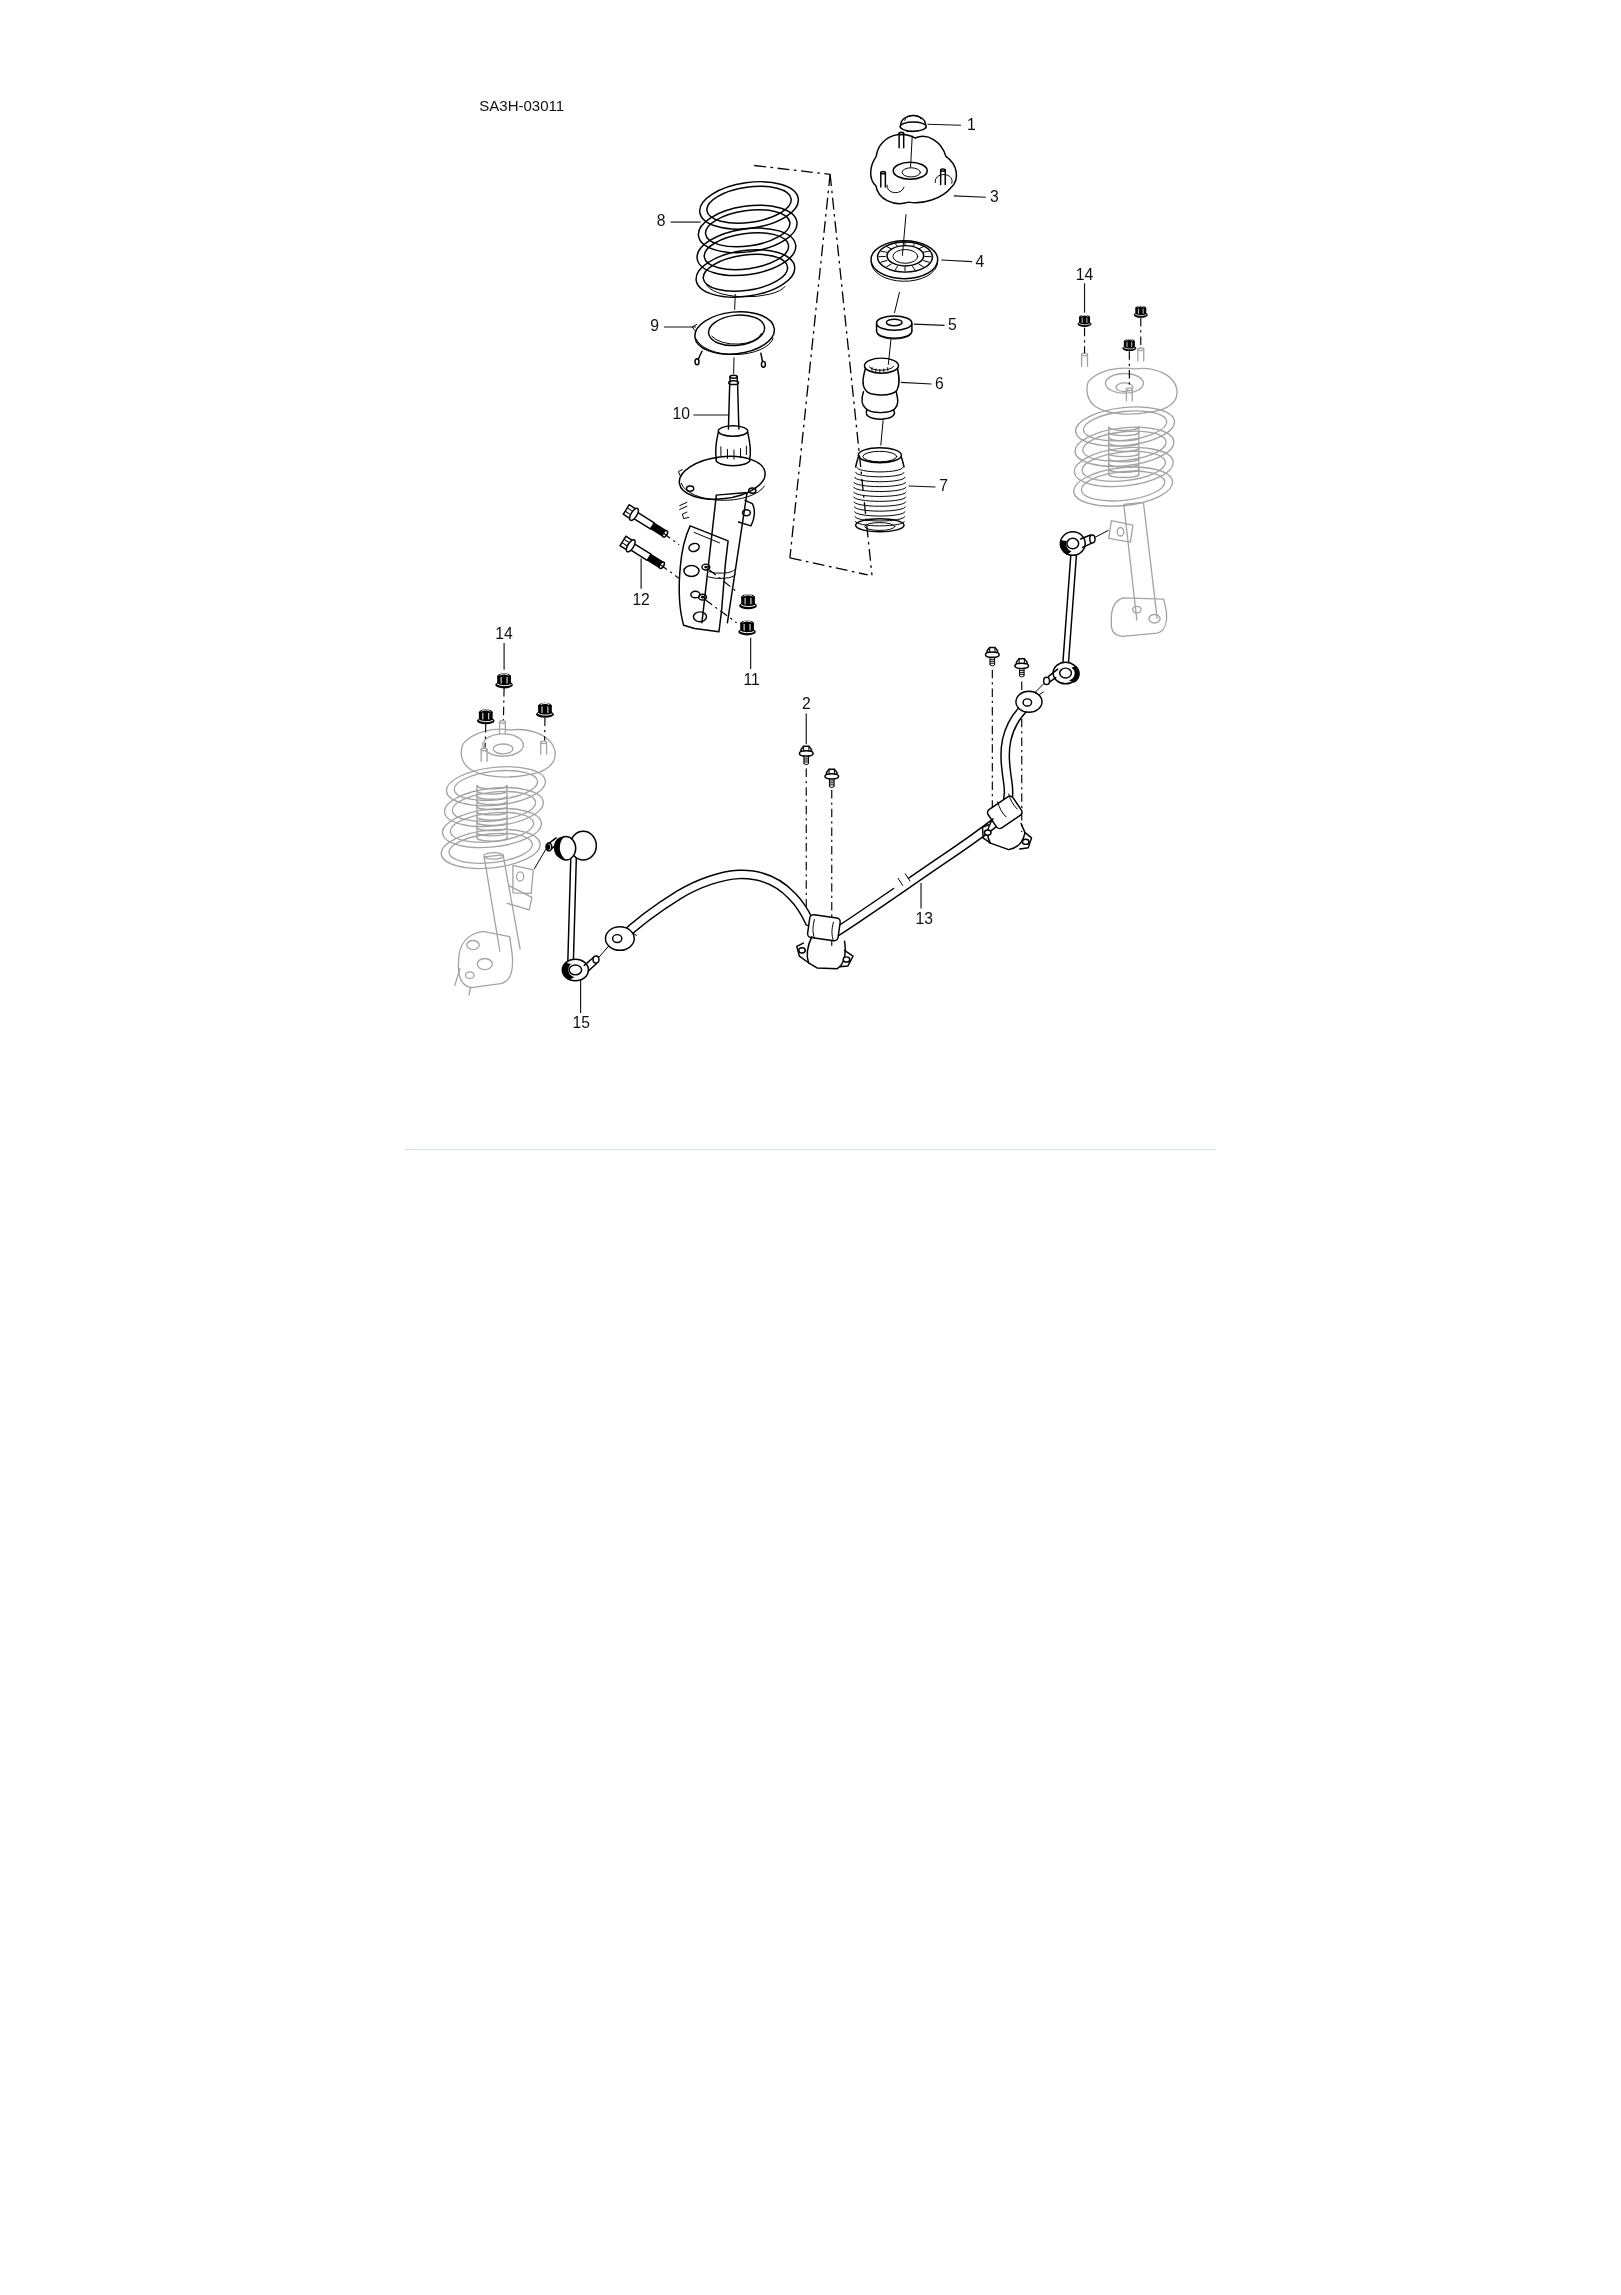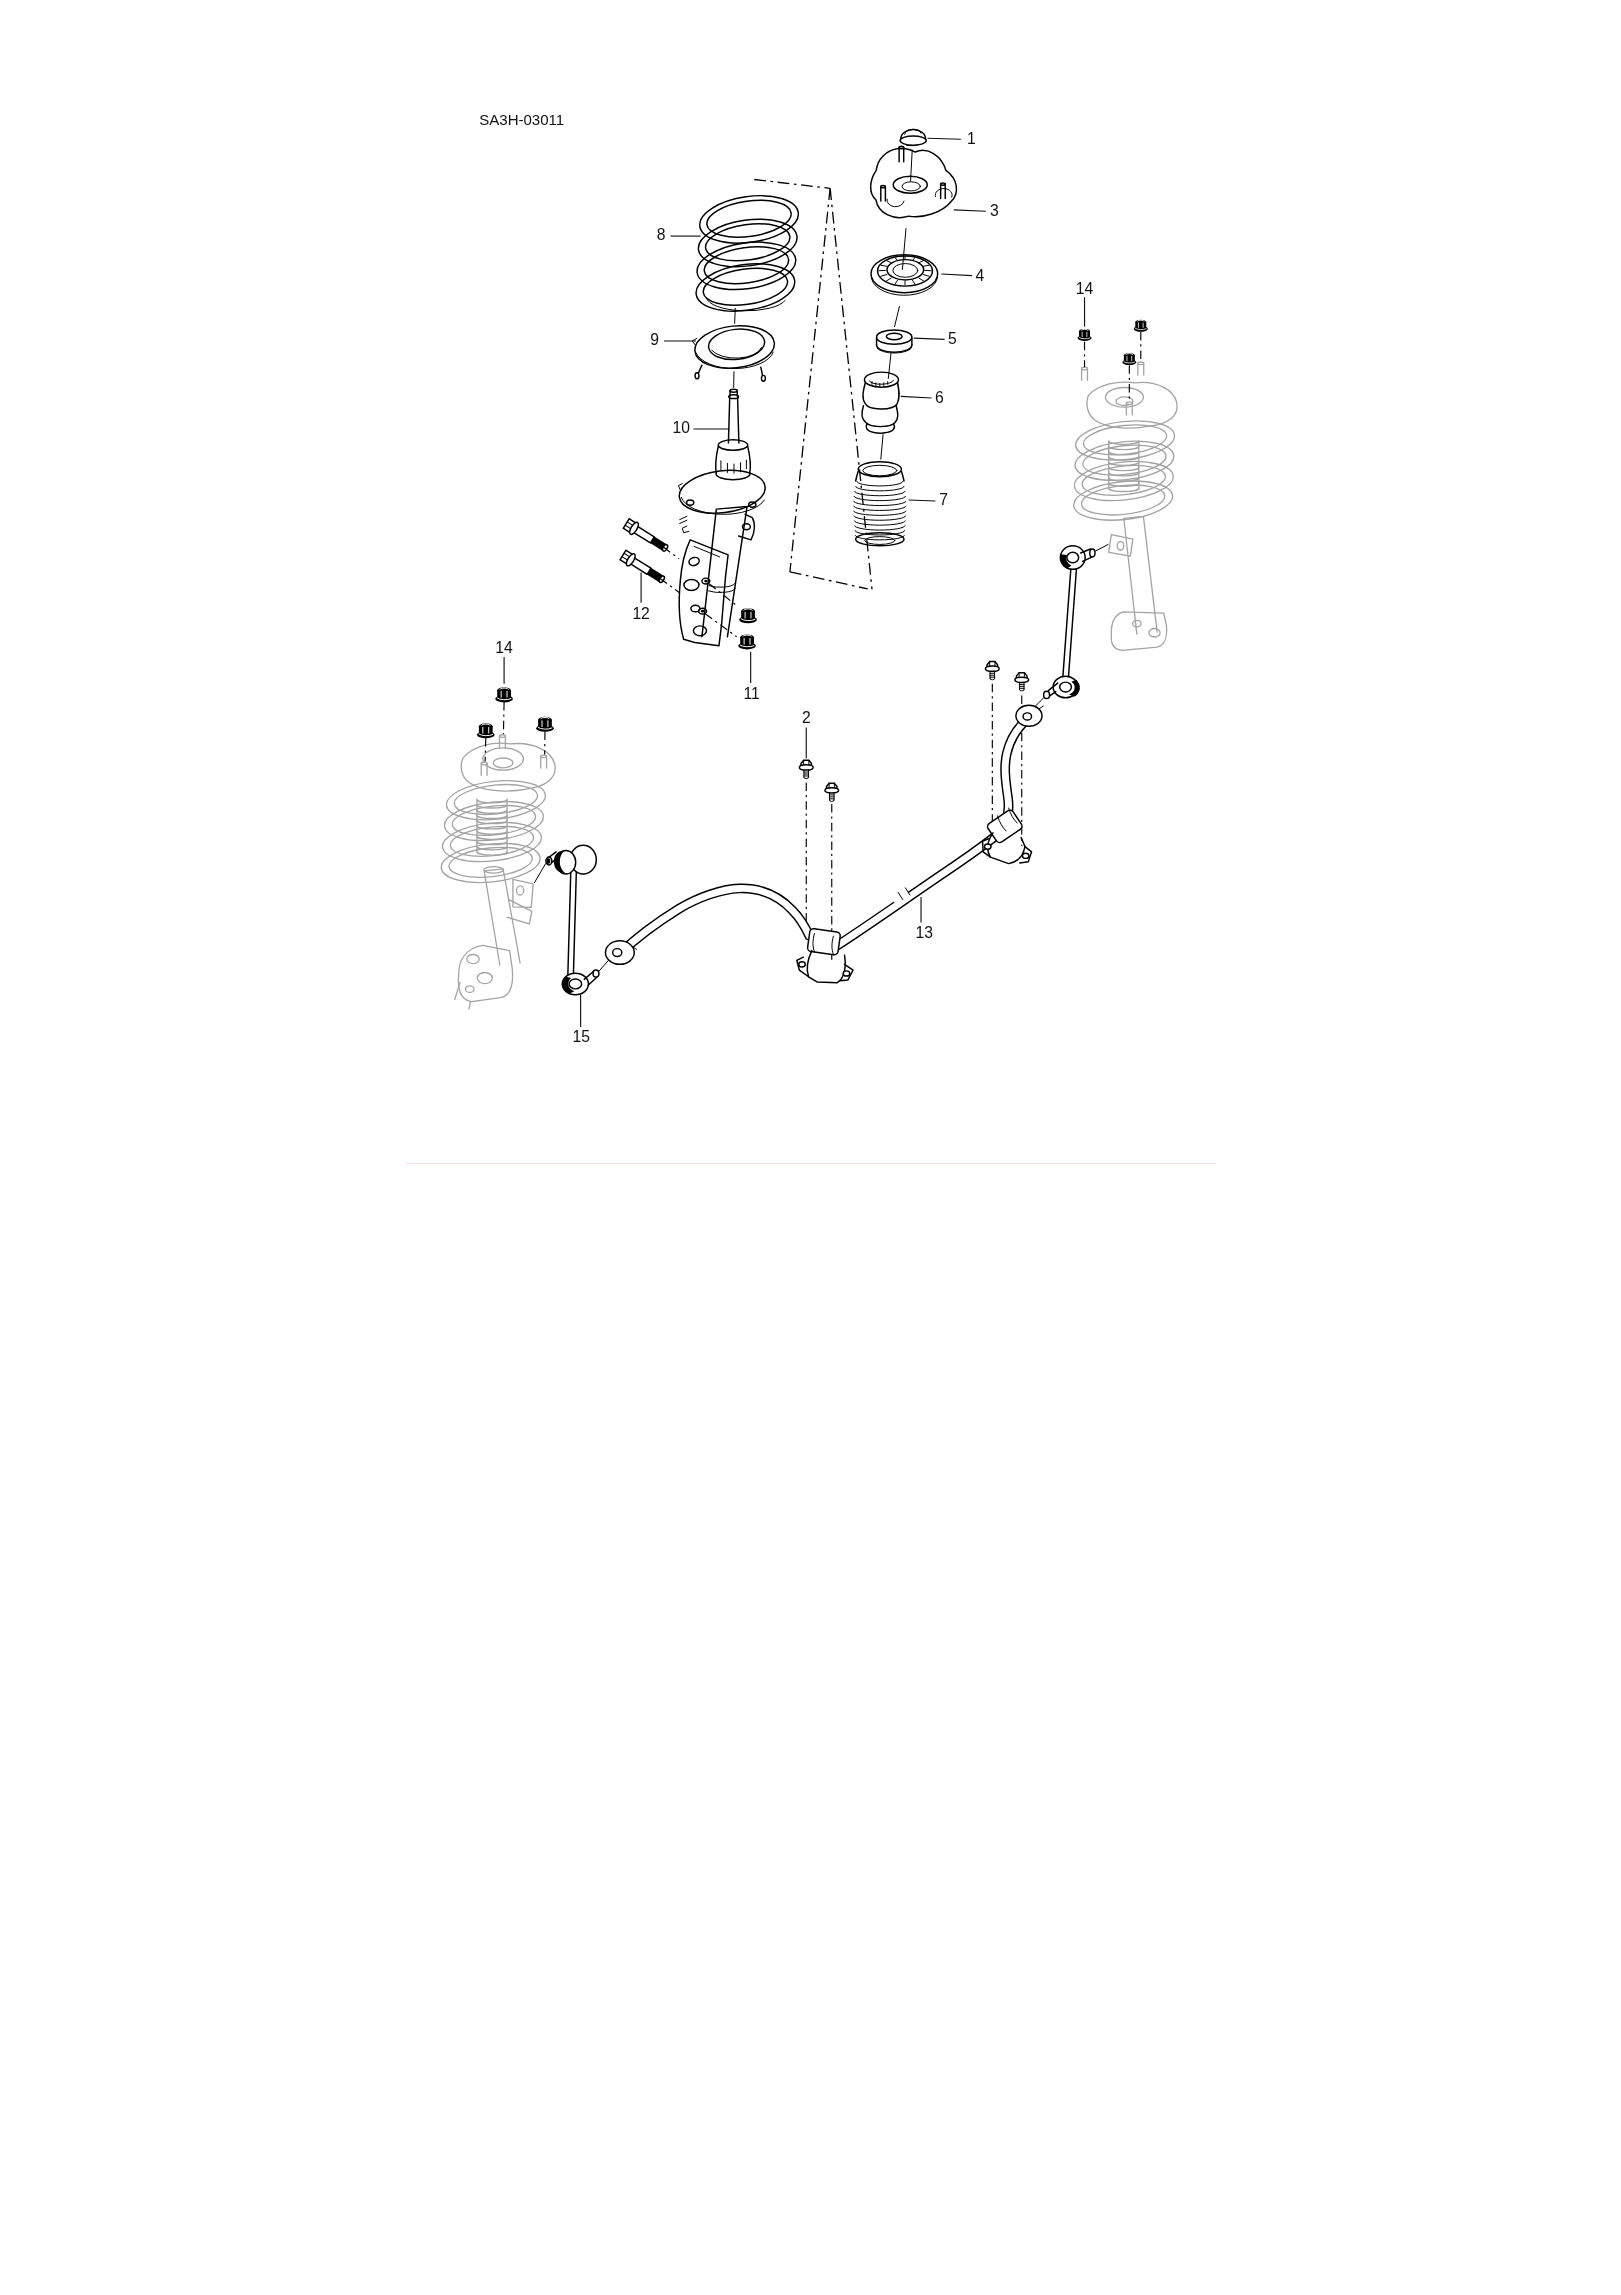--- a/index.html
+++ b/index.html
@@ -1,16 +1,16 @@
 <!DOCTYPE html>
 <html style="font-size:10.5px"><head>
 <meta charset="utf-8">
 <style>
   html,body{margin:0;padding:0;background:#ffffff;}
-  .page{width:811px;margin:16px auto;background:#ef4444;}
+  .page{width:811px;margin:2px auto;background:#0369a1;}
   svg{display:block;width:100%;height:auto;}
   .title{font-family:"Liberation Sans","DejaVu Sans",sans-serif;font-size:46px;fill:#111;}
   .callout{font-family:"Liberation Sans","DejaVu Sans",sans-serif;font-size:48px;fill:#111;
            text-anchor:middle;dominant-baseline:middle;}
   .leader{fill:none;stroke:#111;stroke-width:3.5;}
   .k{fill:none;stroke:#000;stroke-width:4.5;stroke-linecap:round;stroke-linejoin:round;}
   .kt{fill:none;stroke:#000;stroke-width:3;stroke-linecap:round;}
   .kw{fill:#fff;stroke:#000;stroke-width:4.5;}
   .blk{fill:#000;stroke:none;}
   .wht{fill:none;stroke:#fff;stroke-width:3;}

